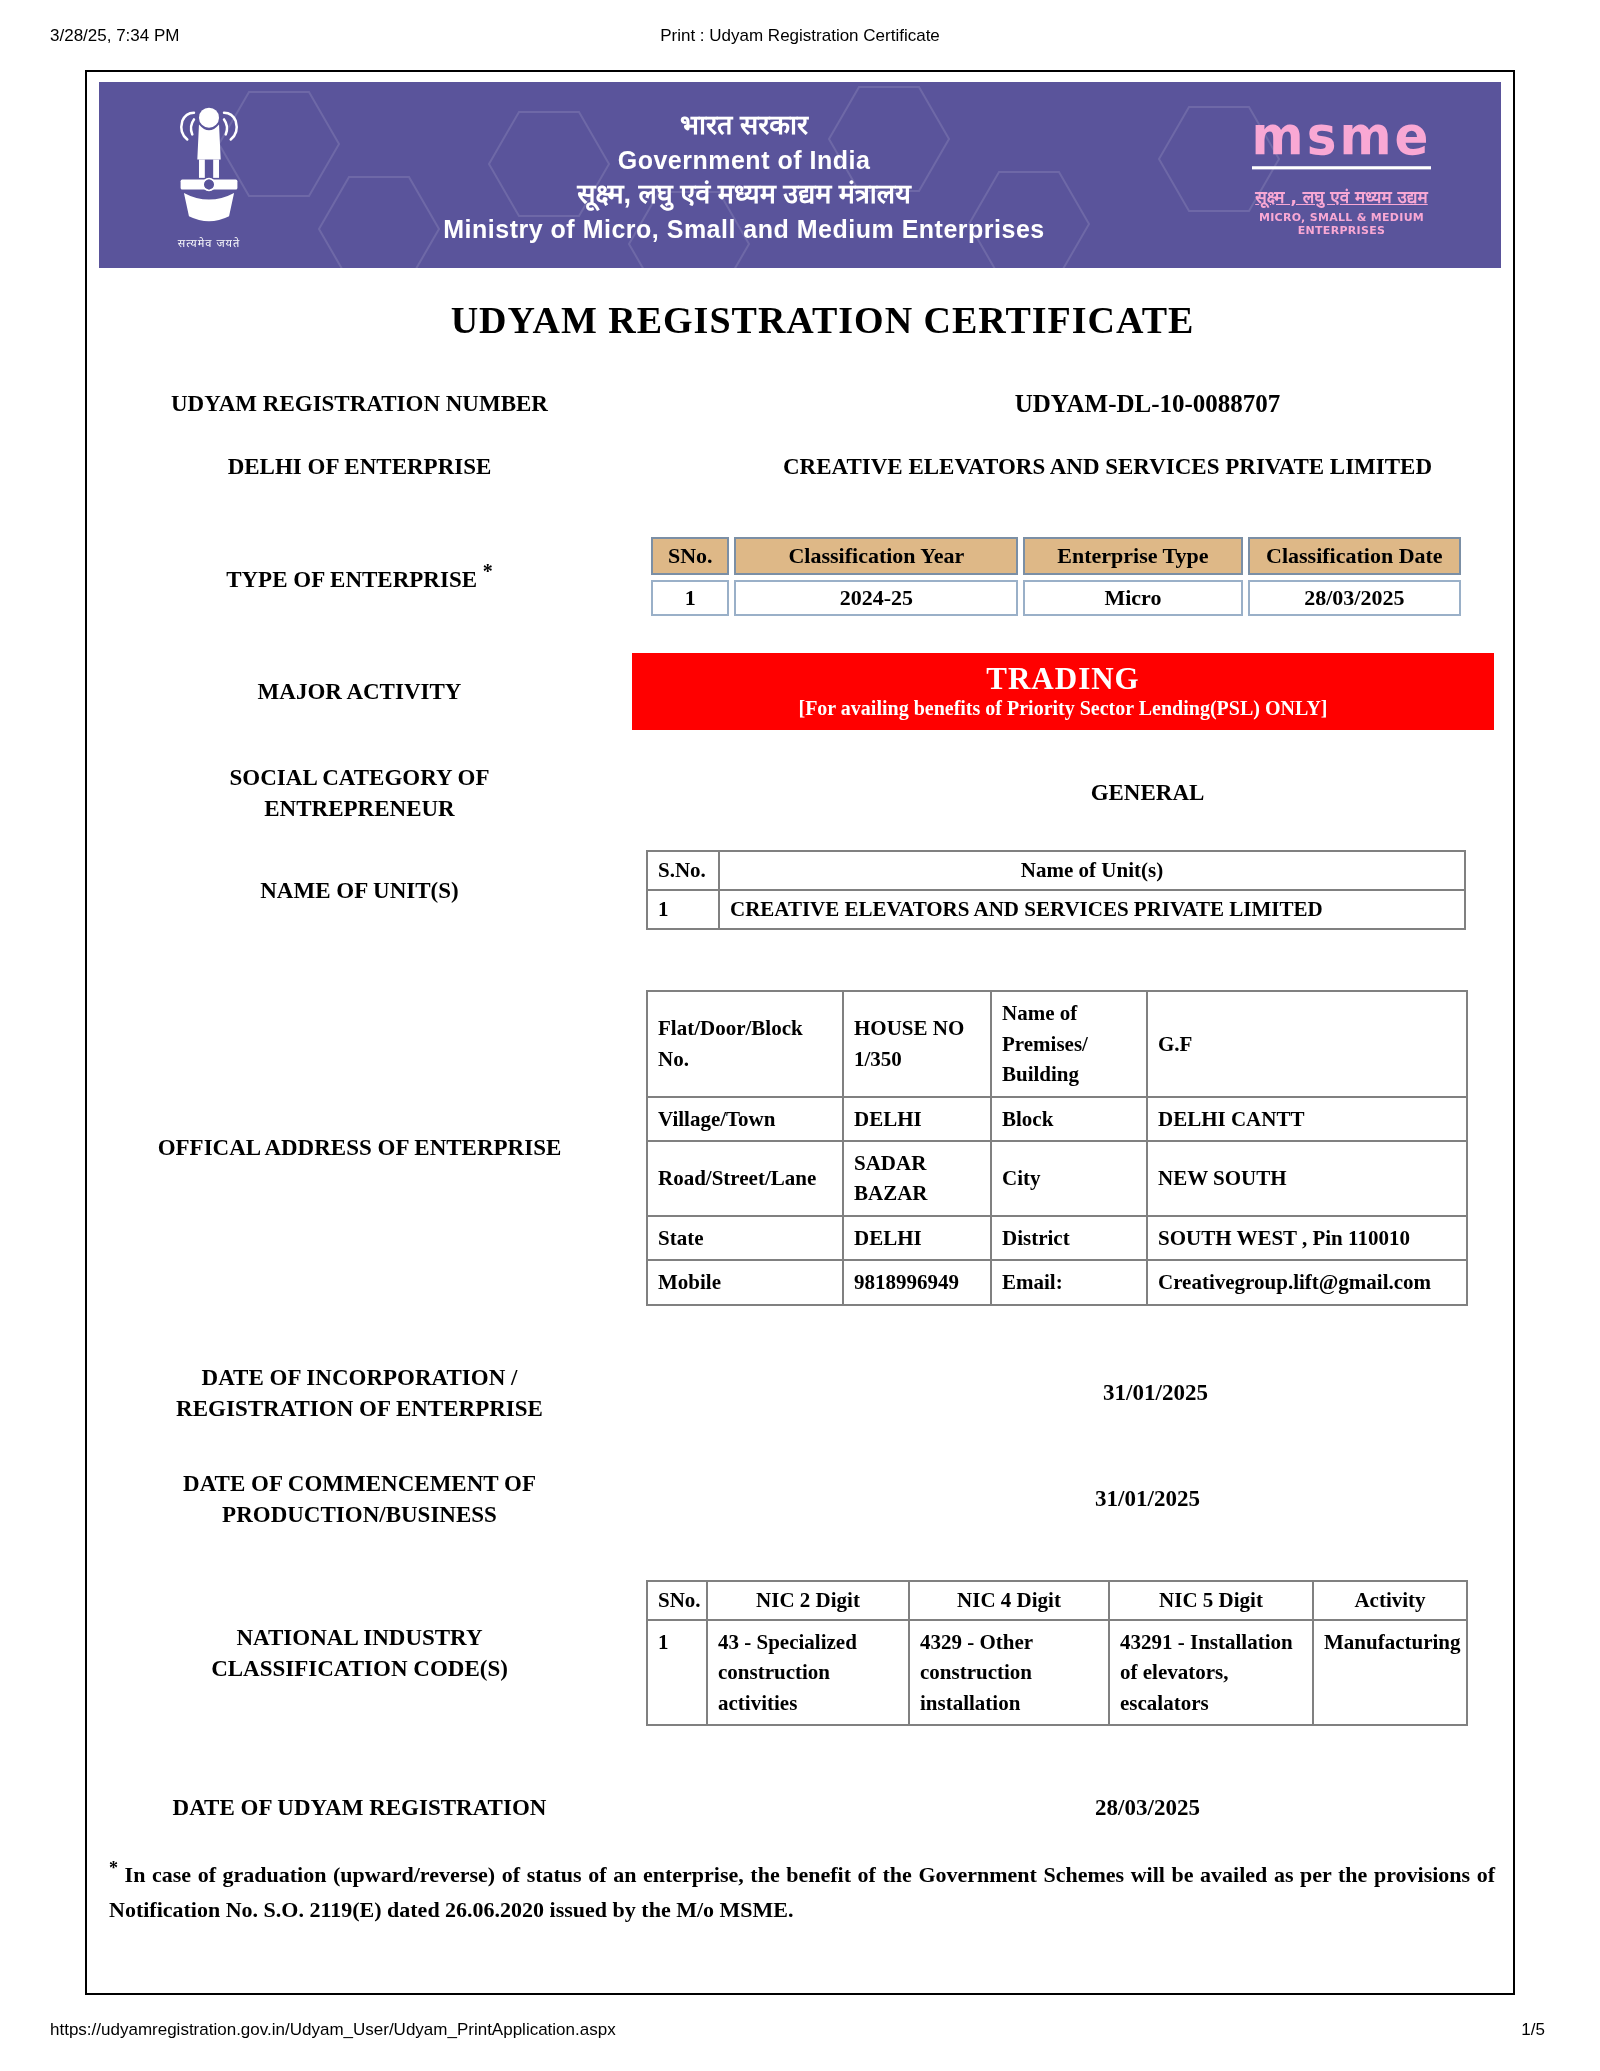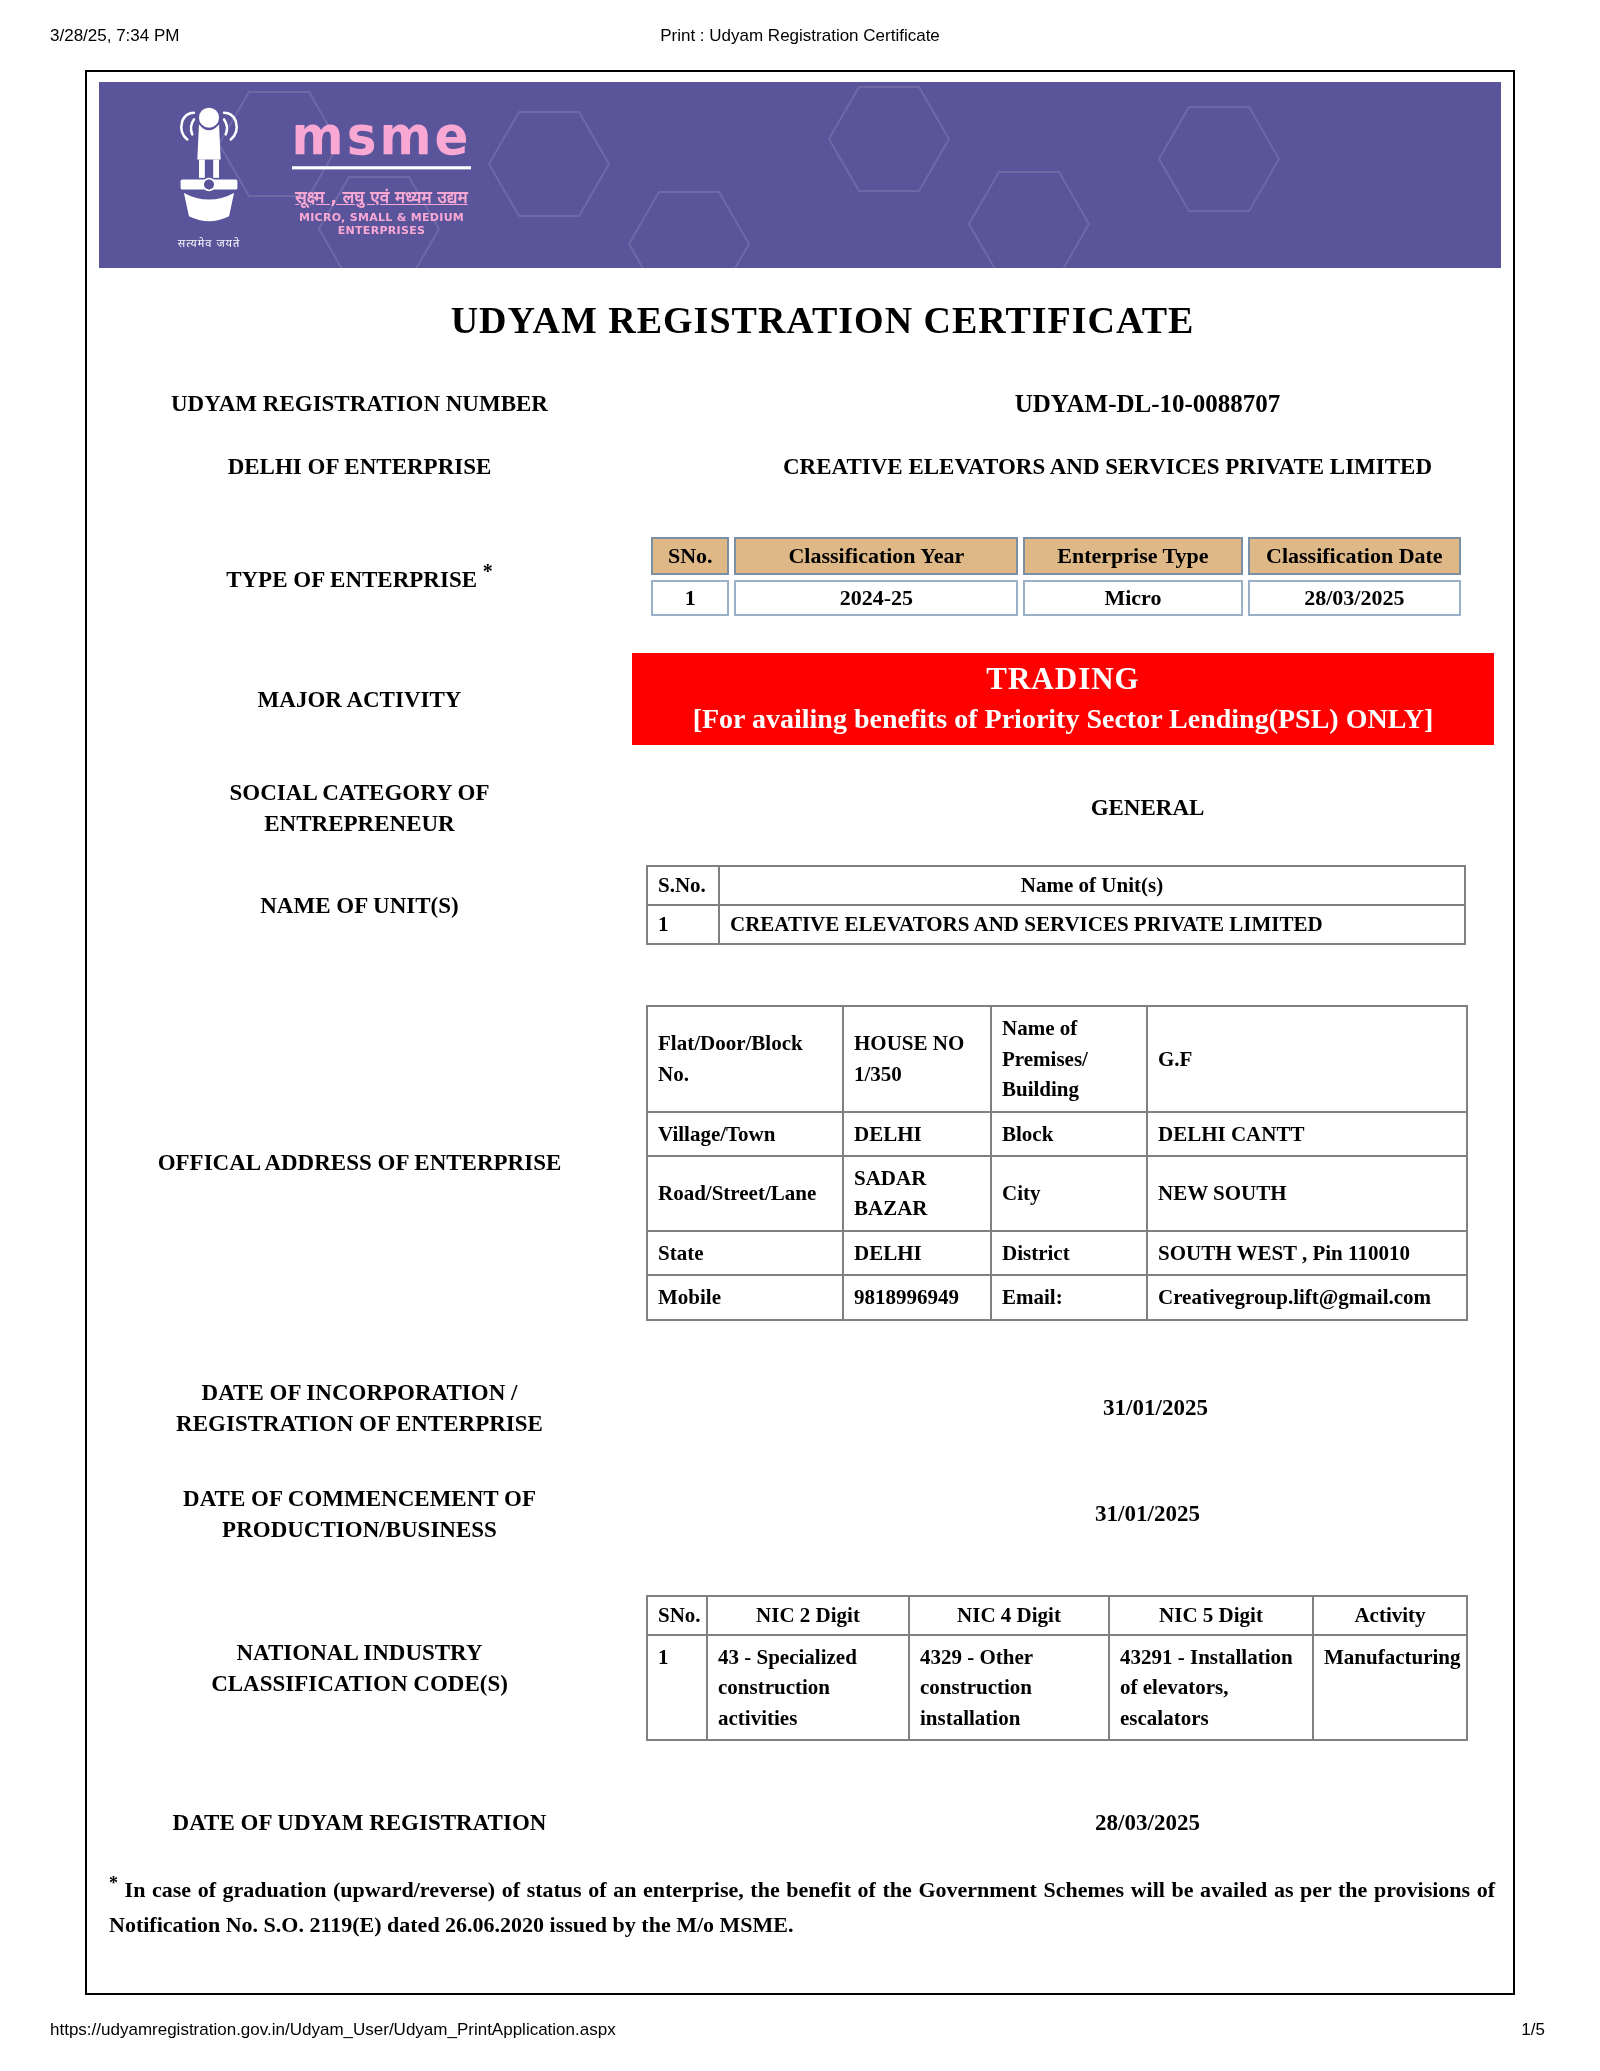--- a/index.html
+++ b/index.html
@@ -110,21 +110,21 @@
     background: #fff; border: 2px solid #9ab0c8;
     padding: 3px 6px; text-align: center;
   }
 
   
   .activity-banner {
     margin-left: 0px; width: 862px; background: #ff0000; color: #ffffff;
     text-align: center; padding: 8px 10px 10px 10px;
   }
   .activity-main { font-size: 31px; font-weight: bold; letter-spacing: 1px; }
-  .activity-note { font-size: 28px; font-weight: bold; margin-top: 6px; }
+  .activity-note { font-size: 20px; font-weight: bold; margin-top: 0; }
 
   
   table.gray {
     margin-left: 14px; border-collapse: collapse;
     width: 820px; table-layout: fixed;
     font-weight: bold; font-size: 21px;
   }
   table.gray th, table.gray td {
     border: 2px solid #808080; padding: 6px 10px;
     text-align: left; vertical-align: middle;
@@ -219,20 +219,26 @@
           <line x1="44" y1="100" x2="56" y2="100"></line>
           <line x1="46" y1="96" x2="54" y2="104"></line>
           <line x1="54" y1="96" x2="46" y2="104"></line>
         </g>
 
         <path d="M20 110 Q50 126 80 110 L74 138 Q50 150 26 138 Z" fill="#ffffff"></path>
       </svg>
       <div class="emblem-motto">सत्यमेव जयते</div>
     </div>
 
+    <div class="banner-center">
+      <div class="bc-hi1">भारत सरकार</div>
+      <div class="bc-en1">Government of India</div>
+      <div class="bc-hi2">सूक्ष्म, लघु एवं मध्यम उद्यम मंत्रालय</div>
+      <div class="bc-en2">Ministry of Micro, Small and Medium Enterprises</div>
+    </div>
 
     <div class="msme-wrap">
       <div class="msme-big">msme</div>
       <div class="msme-hi">सूक्ष्म , लघु एवं मध्यम उद्यम</div>
       <div class="msme-en">MICRO, SMALL &amp; MEDIUM ENTERPRISES</div>
     </div>
   </div>
 
   <div class="cert-title">UDYAM REGISTRATION CERTIFICATE</div>
 

